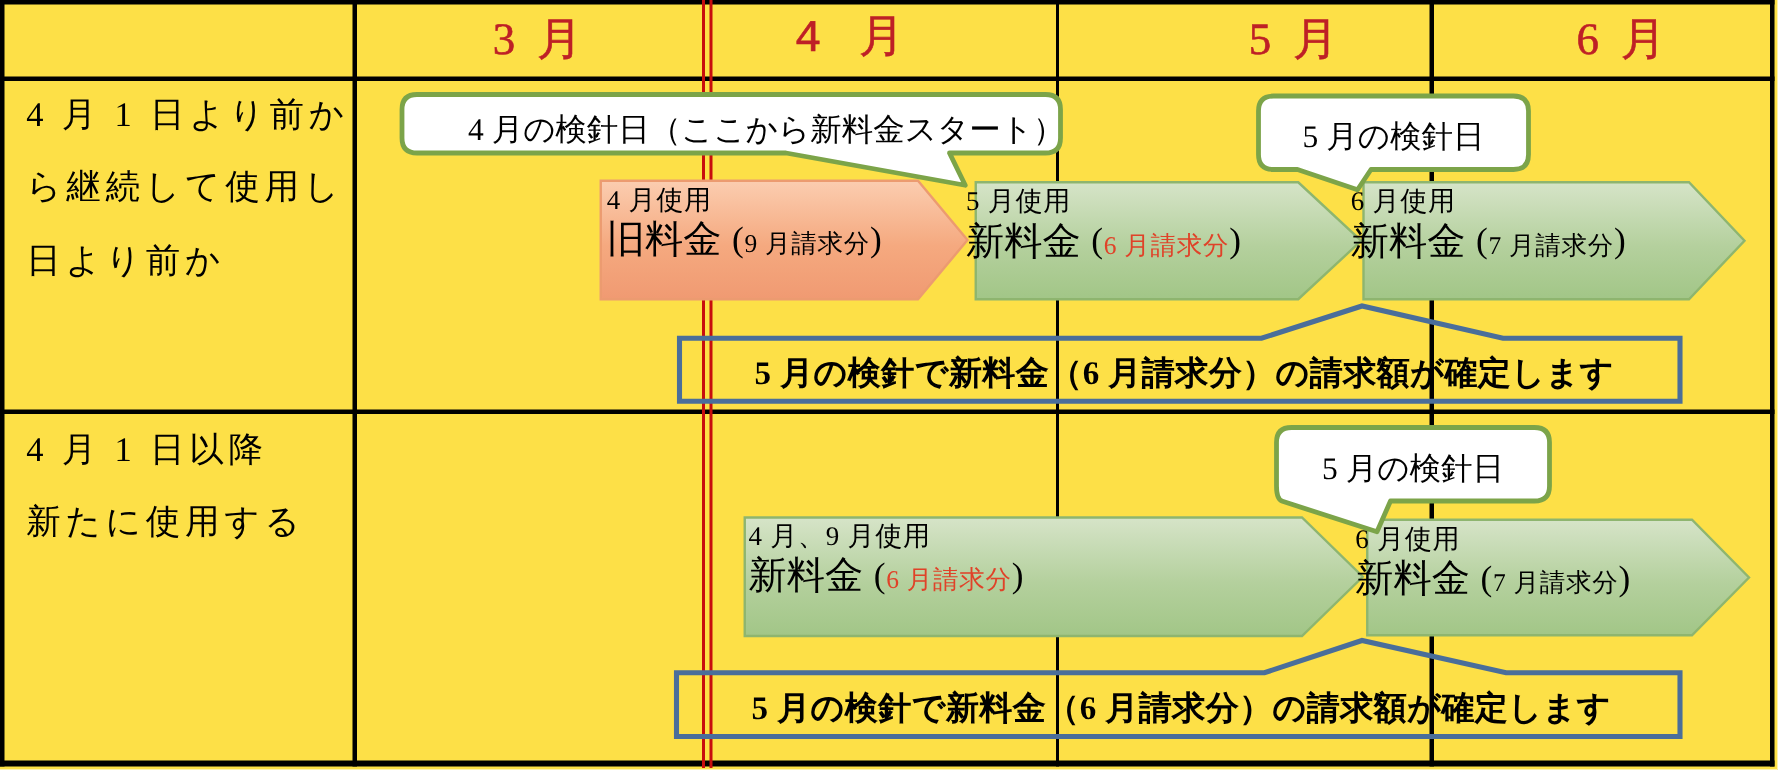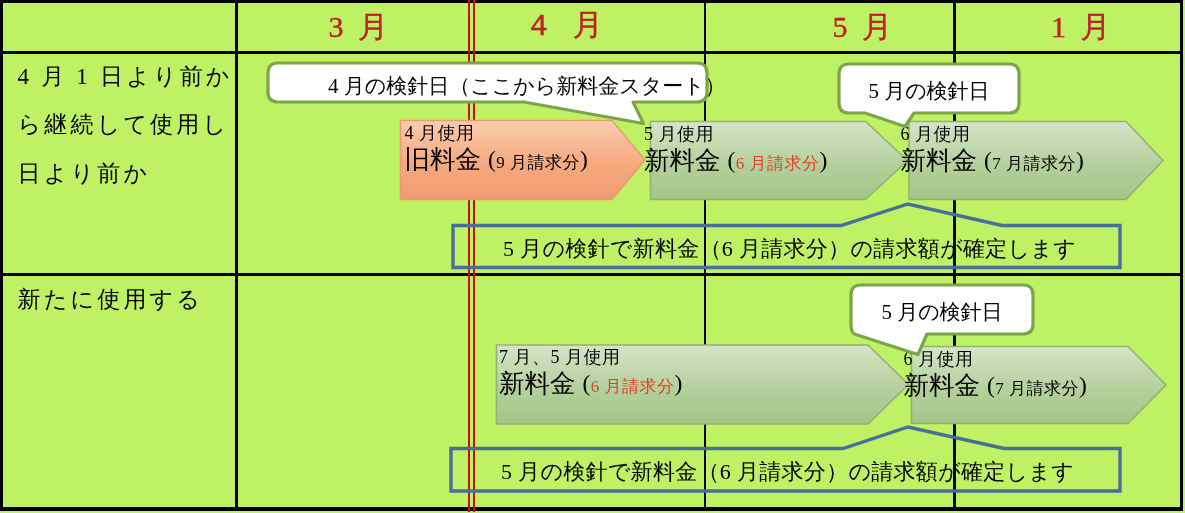--- a/index.html
+++ b/index.html
@@ -1,16 +1,16 @@
 <!DOCTYPE html>
 <html lang="ja" style="--month-red: #be2026; --text-red: #e04228; --line-red: #c80d0d; --callout-green: #7ca449; --arrow-green-border: #8eb56f; --arrow-green-top: #d6e4c8; --arrow-green-bottom: #a2c687; --arrow-orange-border: #ec9b70; --arrow-orange-top: #fbcdb0; --arrow-orange-bottom: #f09a72; --note-blue: #4a6e9a;"><head>
 <meta charset="utf-8">
 <style>
   html,body{margin:0;padding:0;background:#fff;}
-  #stage{position:relative;width:1185px;height:513px;background:#bef264;overflow:hidden;
+  #stage{position:relative;width:1185px;height:513px;background:#fde047;overflow:hidden;
          font-family:"Liberation Serif", serif;}
   svg.layer{position:absolute;left:0;top:0;width:1185px;height:513px;}
 
   
   .z-grid{z-index:2;}
   .z-red{z-index:3;}
   .z-note{z-index:4;}
   .z-notetext{z-index:5;}
   .z-label{z-index:5;}
   .z-arrow{z-index:6;}
@@ -43,21 +43,21 @@
   .atext .usage{font-size:18px;line-height:23px;letter-spacing:0.5px;}
   .atext .main{font-size:25.5px;line-height:30px;white-space:nowrap;}
   .atext .billing{font-size:17px;letter-spacing:0.5px;margin-left:7px;}
   .atext .paren{font-size:23.5px;font-family:"Liberation Serif", serif;position:relative;top:-1px;}
   .red{color:var(--text-red);}
 
   
   .ctext{position:absolute;text-align:center;font-size:21px;color:#000;white-space:nowrap;}
 
   
-  .ntext{position:absolute;text-align:center;font-size:22px;color:#000;white-space:nowrap;letter-spacing:0.3px;}
+  .ntext{position:absolute;text-align:center;font-size:22px;color:#000;white-space:nowrap;letter-spacing:0.3px;font-weight:bold;}
 </style>
 </head>
 <body>
 
 <div id="stage">
 
   <div class="hline z-grid" style="left:0;top:0;width:1183px;height:2.5px;"></div>
   <div class="hline z-grid" style="left:0;top:50.5px;width:1183px;height:3px;"></div>
   <div class="hline z-grid" style="left:0;top:272.5px;width:1183px;height:3.5px;"></div>
   <div class="hline z-grid" style="left:0;top:506.5px;width:1183px;height:4.5px;"></div>
@@ -66,28 +66,29 @@
   <div class="vline z-grid" style="left:703.8px;top:0;width:2.6px;height:511px;"></div>
   <div class="vline z-grid" style="left:953px;top:0;width:3px;height:511px;"></div>
   <div class="vline z-grid" style="left:1179.5px;top:0;width:3px;height:511px;"></div>
 
   <div class="redline z-red" style="left:467.8px;top:0;width:2.4px;height:512px;"></div>
   <div class="redline z-red" style="left:472.6px;top:0;width:2.4px;height:512px;"></div>
 
   <div class="month z-label" style="left:260px;width:200px;">3 月</div>
   <div class="month z-label" style="left:468px;width:200px;font-family:Liberation Mono, monospace;">4 月</div>
   <div class="month z-label" style="left:764px;width:200px;">5 月</div>
-  <div class="month z-label" style="left:982.5px;width:200px;">1 月</div>
+  <div class="month z-label" style="left:982.5px;width:200px;">6 月</div>
 
   <div class="rowlabel z-label" style="top:52.5px;left:17.5px;">
     <div>4 月 1 日より前か</div>
     <div>ら継続して使用し</div>
     <div>日より前か</div>
   </div>
   <div class="rowlabel z-label" style="top:275.5px;left:17.5px;">
+    <div>4 月 1 日以降</div>
     <div>新たに使用する</div>
   </div>
 
   <svg class="layer z-note" aria-hidden="true">
     <path class="note-box" d="M 453,267.5 L 453,225.5 L 841,225.5 L 908,204 L 1002,225.5 L 1120,225.5 L 1120,267.5 Z"></path>
     <path class="note-box" d="M 451,491 L 451,448.5 L 843,448.5 L 908,427 L 1004,448.5 L 1120,448.5 L 1120,491 Z"></path>
   </svg>
   <div class="ntext z-notetext" style="left:456px;width:667px;top:234px;">5 月の検針で新料金（6 月請求分）の請求額が確定します</div>
   <div class="ntext z-notetext" style="left:454px;width:667px;top:457px;">5 月の検針で新料金（6 月請求分）の請求額が確定します</div>
 
@@ -117,30 +118,30 @@
   </div>
   <div class="atext z-arrowtext" style="left:644px;top:123px;width:236px;">
     <div class="usage">5 月使用</div>
     <div class="main"><span>新料金</span><span class="billing"><span class="paren">(</span><span class="red">6 月請求分</span><span class="paren">)</span></span></div>
   </div>
   <div class="atext z-arrowtext" style="left:900.5px;top:123px;width:235px;">
     <div class="usage">6 月使用</div>
     <div class="main"><span>新料金</span><span class="billing"><span class="paren">(</span><span>7 月請求分</span><span class="paren">)</span></span></div>
   </div>
   <div class="atext z-arrowtext" style="left:499px;top:346px;width:392px;">
-    <div class="usage">7 月、5 月使用</div>
+    <div class="usage">4 月、9 月使用</div>
     <div class="main"><span>新料金</span><span class="billing"><span class="paren">(</span><span class="red">6 月請求分</span><span class="paren">)</span></span></div>
   </div>
   <div class="atext z-arrowtext" style="left:903.5px;top:347.5px;width:235px;">
     <div class="usage">6 月使用</div>
     <div class="main"><span>新料金</span><span class="billing"><span class="paren">(</span><span>7 月請求分</span><span class="paren">)</span></span></div>
   </div>
 
   <svg class="layer z-callout" aria-hidden="true">
     <path class="callout" d="M 278,63 L 697,63 Q 707,63 707,73 L 707,92 Q 707,102 697,102 L 633,102 L 643.5,123.5 L 524,102 L 278,102 Q 268,102 268,92 L 268,73 Q 268,63 278,63 Z"></path>
     <path class="callout" d="M 849,64 L 1009,64 Q 1019,64 1019,74 L 1019,103 Q 1019,113 1009,113 L 914,113 L 905,126.5 L 865,113 L 849,113 Q 839,113 839,103 L 839,74 Q 839,64 849,64 Z"></path>
     <path class="callout" d="M 861,285 L 1023,285 Q 1033,285 1033,295 L 1033,324 Q 1033,334 1023,334 L 927,334 L 918,354.5 L 855,334.2 Q 851,333 851,324 L 851,295 Q 851,285 861,285 Z"></path>
   </svg>
-  <div class="ctext z-callouttext" style="left:268px;top:72px;width:439px;padding-left:60px;box-sizing:border-box;">4 月の検針日（ここから新料金スタート）</div>
+  <div class="ctext z-callouttext" style="left:268px;top:72px;width:439px;padding-left:44px;box-sizing:border-box;">4 月の検針日（ここから新料金スタート）</div>
   <div class="ctext z-callouttext" style="left:839px;top:77px;width:180px;">5 月の検針日</div>
   <div class="ctext z-callouttext" style="left:851px;top:298px;width:182px;">5 月の検針日</div>
 
 </div>
 
 </body></html>

